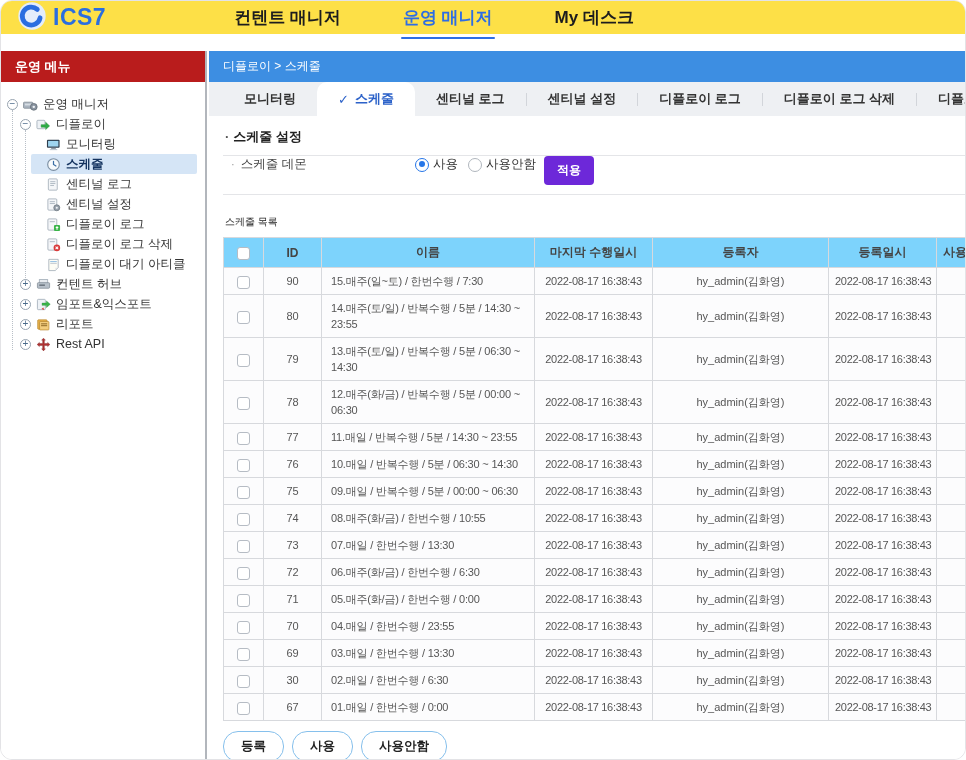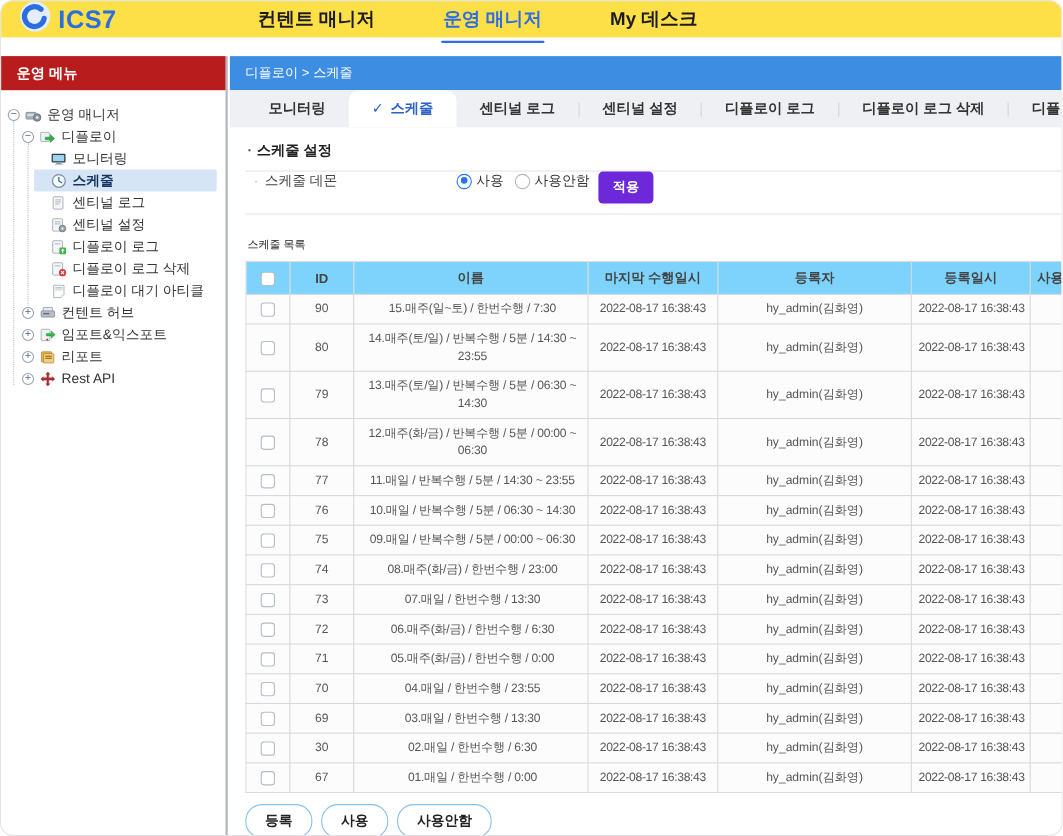--- a/index.html
+++ b/index.html
@@ -53,21 +53,21 @@
     padding:6px 13px;cursor:pointer;font-family:inherit;}
   .list-heading{font-size:10px;font-weight:400;color:#222;margin:20px 0 8px 2px;}
   
   .table-wrap{width:744px;overflow:hidden;}
   table.sched{border-collapse:collapse;table-layout:fixed;width:823px;background:#fcfcfd;}
   table.sched th,table.sched td{border:1px solid #d7d9dd;box-sizing:border-box;}
   table.sched th{background:#7dd3fc;font-size:12px;font-weight:700;color:#444;height:30px;padding:2px 4px;text-align:center;}
   table.sched th.name-col{text-align:center;}
   table.sched th.last-col{text-align:left;padding-left:6px;}
   table.sched td{font-size:11px;color:#555;padding:5px 6px;text-align:center;line-height:16px;background:#fcfcfd;}
-  table.sched td.name-cell{text-align:center;padding-left:9px;letter-spacing:-0.2px;}
+  table.sched td.name-cell{text-align:left;padding-left:9px;letter-spacing:-0.2px;}
   table.sched td.date-cell{white-space:nowrap;letter-spacing:-0.3px;}
   table.sched tr{cursor:pointer;}
   .cbx{width:13px;height:13px;box-sizing:border-box;border:1.5px solid #b6bcc4;border-radius:3px;background:#fff;display:inline-block;vertical-align:middle;cursor:pointer;}
   
   .footer-btns{display:flex;gap:8px;margin-top:10px;}
   .pill-btn{background:#fff;border:1.5px solid #86c0ec;border-radius:15px;padding:6px 17px;font-size:12.5px;font-weight:700;
     color:#222;cursor:pointer;font-family:inherit;}
 </style>
 </head>
 <body>
@@ -377,21 +377,21 @@
                 <td>75</td>
                 <td class="name-cell">09.매일 / 반복수행 / 5분 / 00:00 ~ 06:30</td>
                 <td class="date-cell">2022-08-17 16:38:43</td>
                 <td>hy_admin(김화영)</td>
                 <td class="date-cell">2022-08-17 16:38:43</td>
                 <td></td>
               </tr>
               <tr>
                 <td><span class="cbx"></span></td>
                 <td>74</td>
-                <td class="name-cell">08.매주(화/금) / 한번수행 / 23:00</td>
+                <td class="name-cell">08.매주(화/금) / 한번수행 / 10:55</td>
                 <td class="date-cell">2022-08-17 16:38:43</td>
                 <td>hy_admin(김화영)</td>
                 <td class="date-cell">2022-08-17 16:38:43</td>
                 <td></td>
               </tr>
               <tr>
                 <td><span class="cbx"></span></td>
                 <td>73</td>
                 <td class="name-cell">07.매일 / 한번수행 / 13:30</td>
                 <td class="date-cell">2022-08-17 16:38:43</td>

